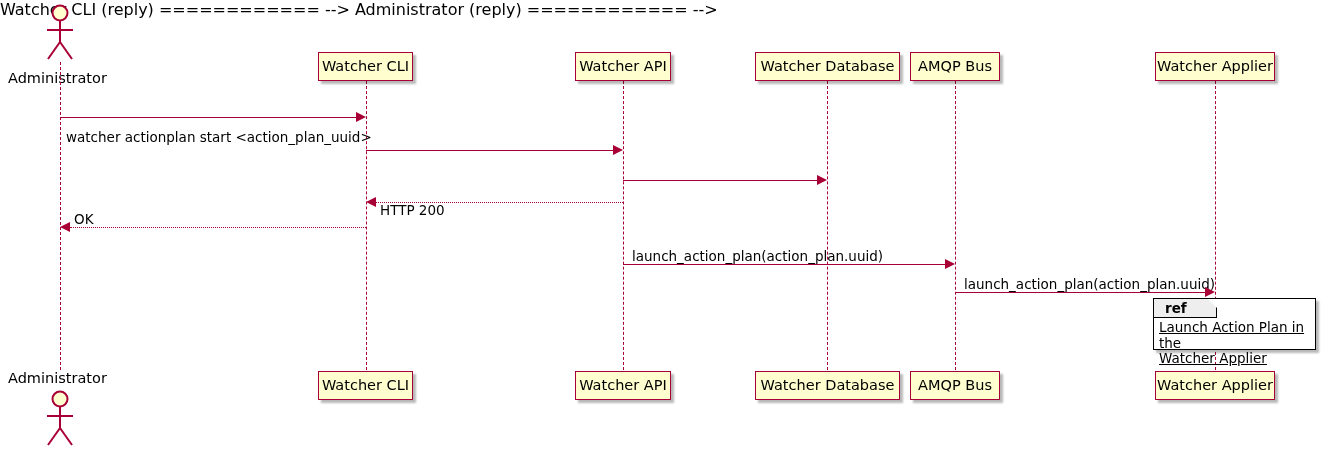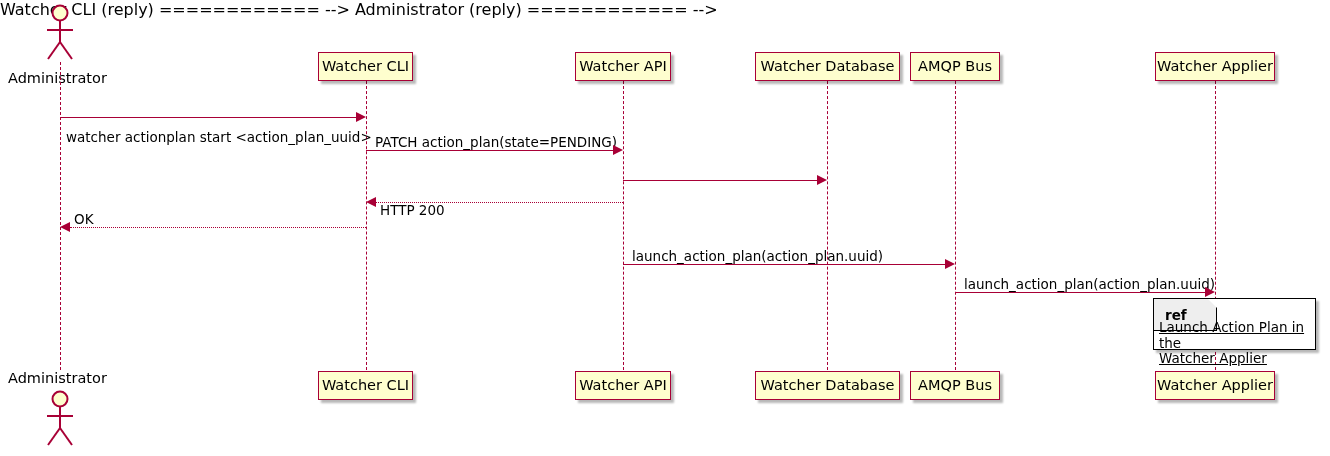--- a/index.html
+++ b/index.html
@@ -150,21 +150,20 @@
   <div class="pbox" style="left:755px; top:371px; width:145px;">Watcher Database</div>
   <div class="pbox" style="left:910px; top:371px; width:90px;">AMQP Bus</div>
   <div class="pbox" style="left:1155px; top:371px; width:120px;">Watcher Applier</div>
 
   
   <div class="msg-label" style="left:66px; top:103px;margin-top:28px;">watcher actionplan start &lt;action_plan_uuid&gt;</div>
   <div class="msg-line" style="left:60px; top:117px; width:296px;"></div>
   <div class="arrowhead right" style="left:356px; top:112px;"></div>
 
   
-  <div class="msg-label" style="left:375px; top:136px;">PATCH action_plan(state=PENDING)</div>
   <div class="msg-line" style="left:366px; top:150px; width:247px;"></div>
   <div class="arrowhead right" style="left:613px; top:145px;"></div>
 
   
   <div class="msg-line" style="left:623px; top:180px; width:194px;"></div>
   <div class="arrowhead right" style="left:817px; top:175px;"></div>
 
    Watcher CLI (reply) ============ --&gt;
   <div class="msg-label" style="left:380px; top:188px;margin-top:16px;">HTTP 200</div>
   <div class="msg-line dotted" style="left:376px; top:202px; width:247px;"></div>
@@ -180,18 +179,18 @@
   <div class="msg-line" style="left:623px; top:264px; width:322px;"></div>
   <div class="arrowhead right" style="left:945px; top:259px;"></div>
 
   
   <div class="msg-label" style="left:964px; top:278px;">launch_action_plan(action_plan.uuid)</div>
   <div class="msg-line" style="left:955px; top:292px; width:250px;"></div>
   <div class="arrowhead right" style="left:1205px; top:287px;"></div>
 
   
   <div class="ref-box" style="left:1153px; top:298px; width:163px; height:52px;">
-    <div class="ref-tab" style="width:63px; height:32px;text-align:center;">ref</div>
+    <div class="ref-tab" style="width:63px; height:19px;text-align:center;">ref</div>
     <div class="ref-body" style="left:5px; top:21px; width:158px;text-decoration:underline;">Launch Action Plan in the
 Watcher Applier</div>
   </div>
 
 </div>
 
 </body></html>

